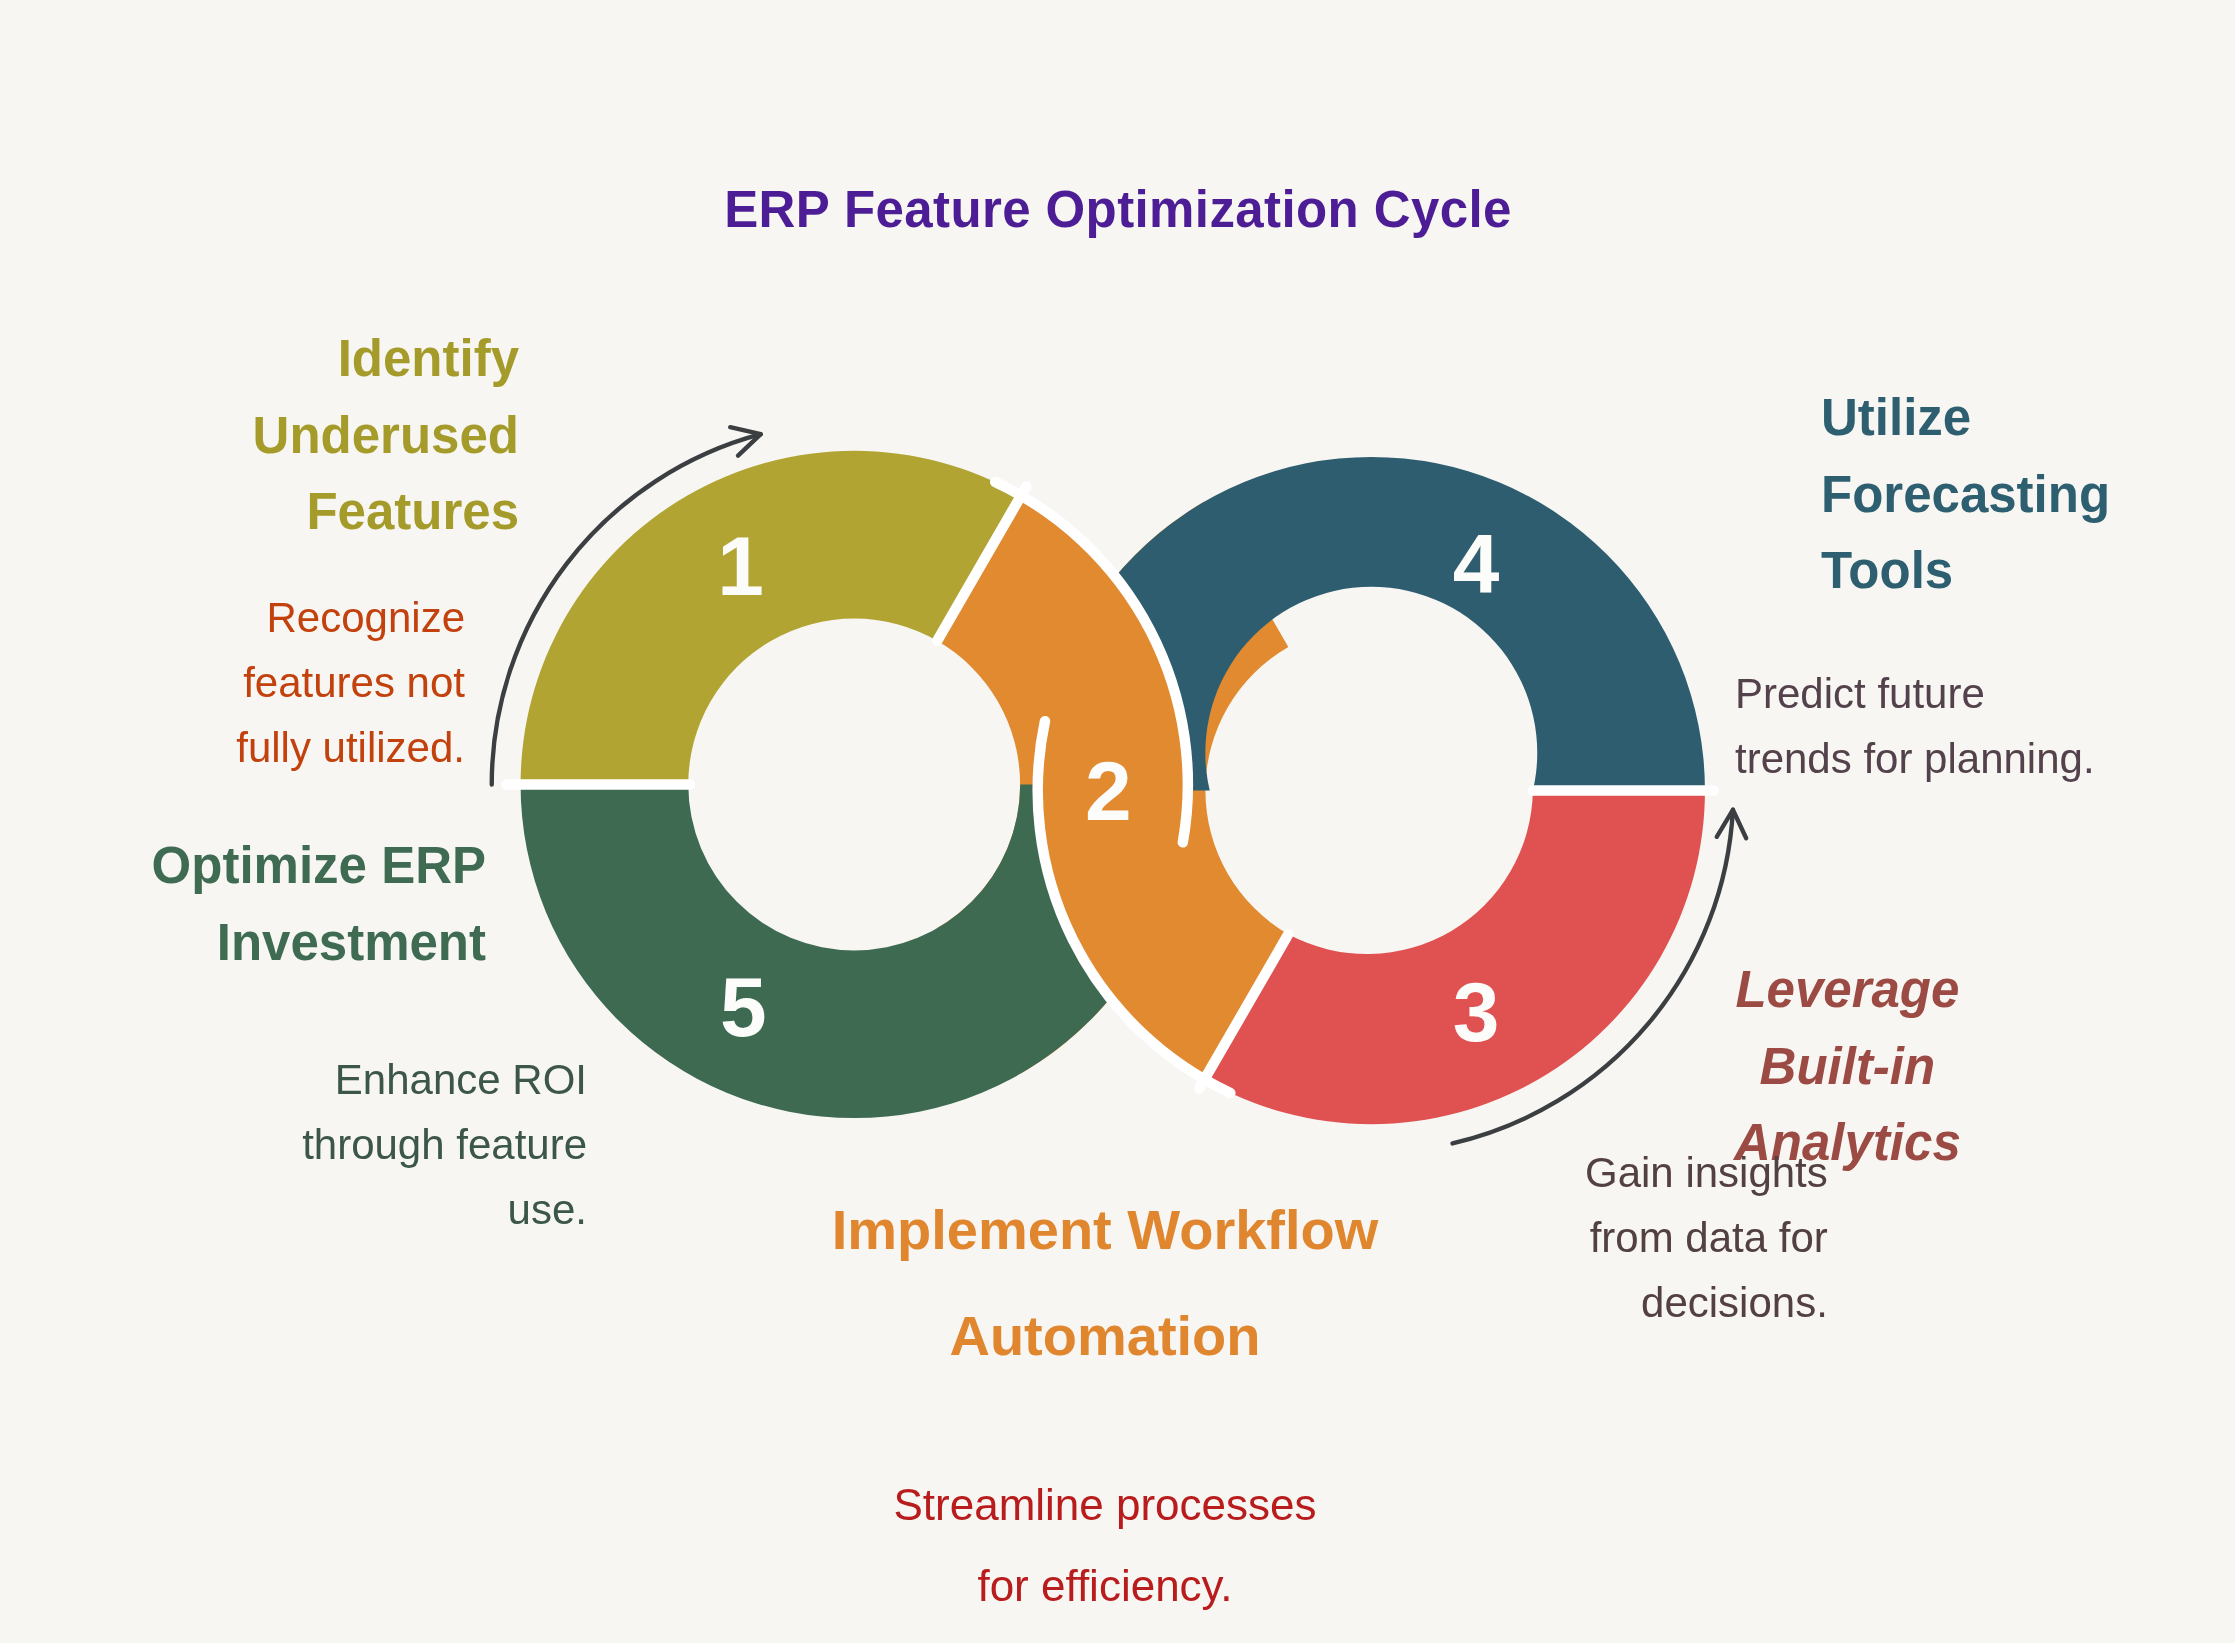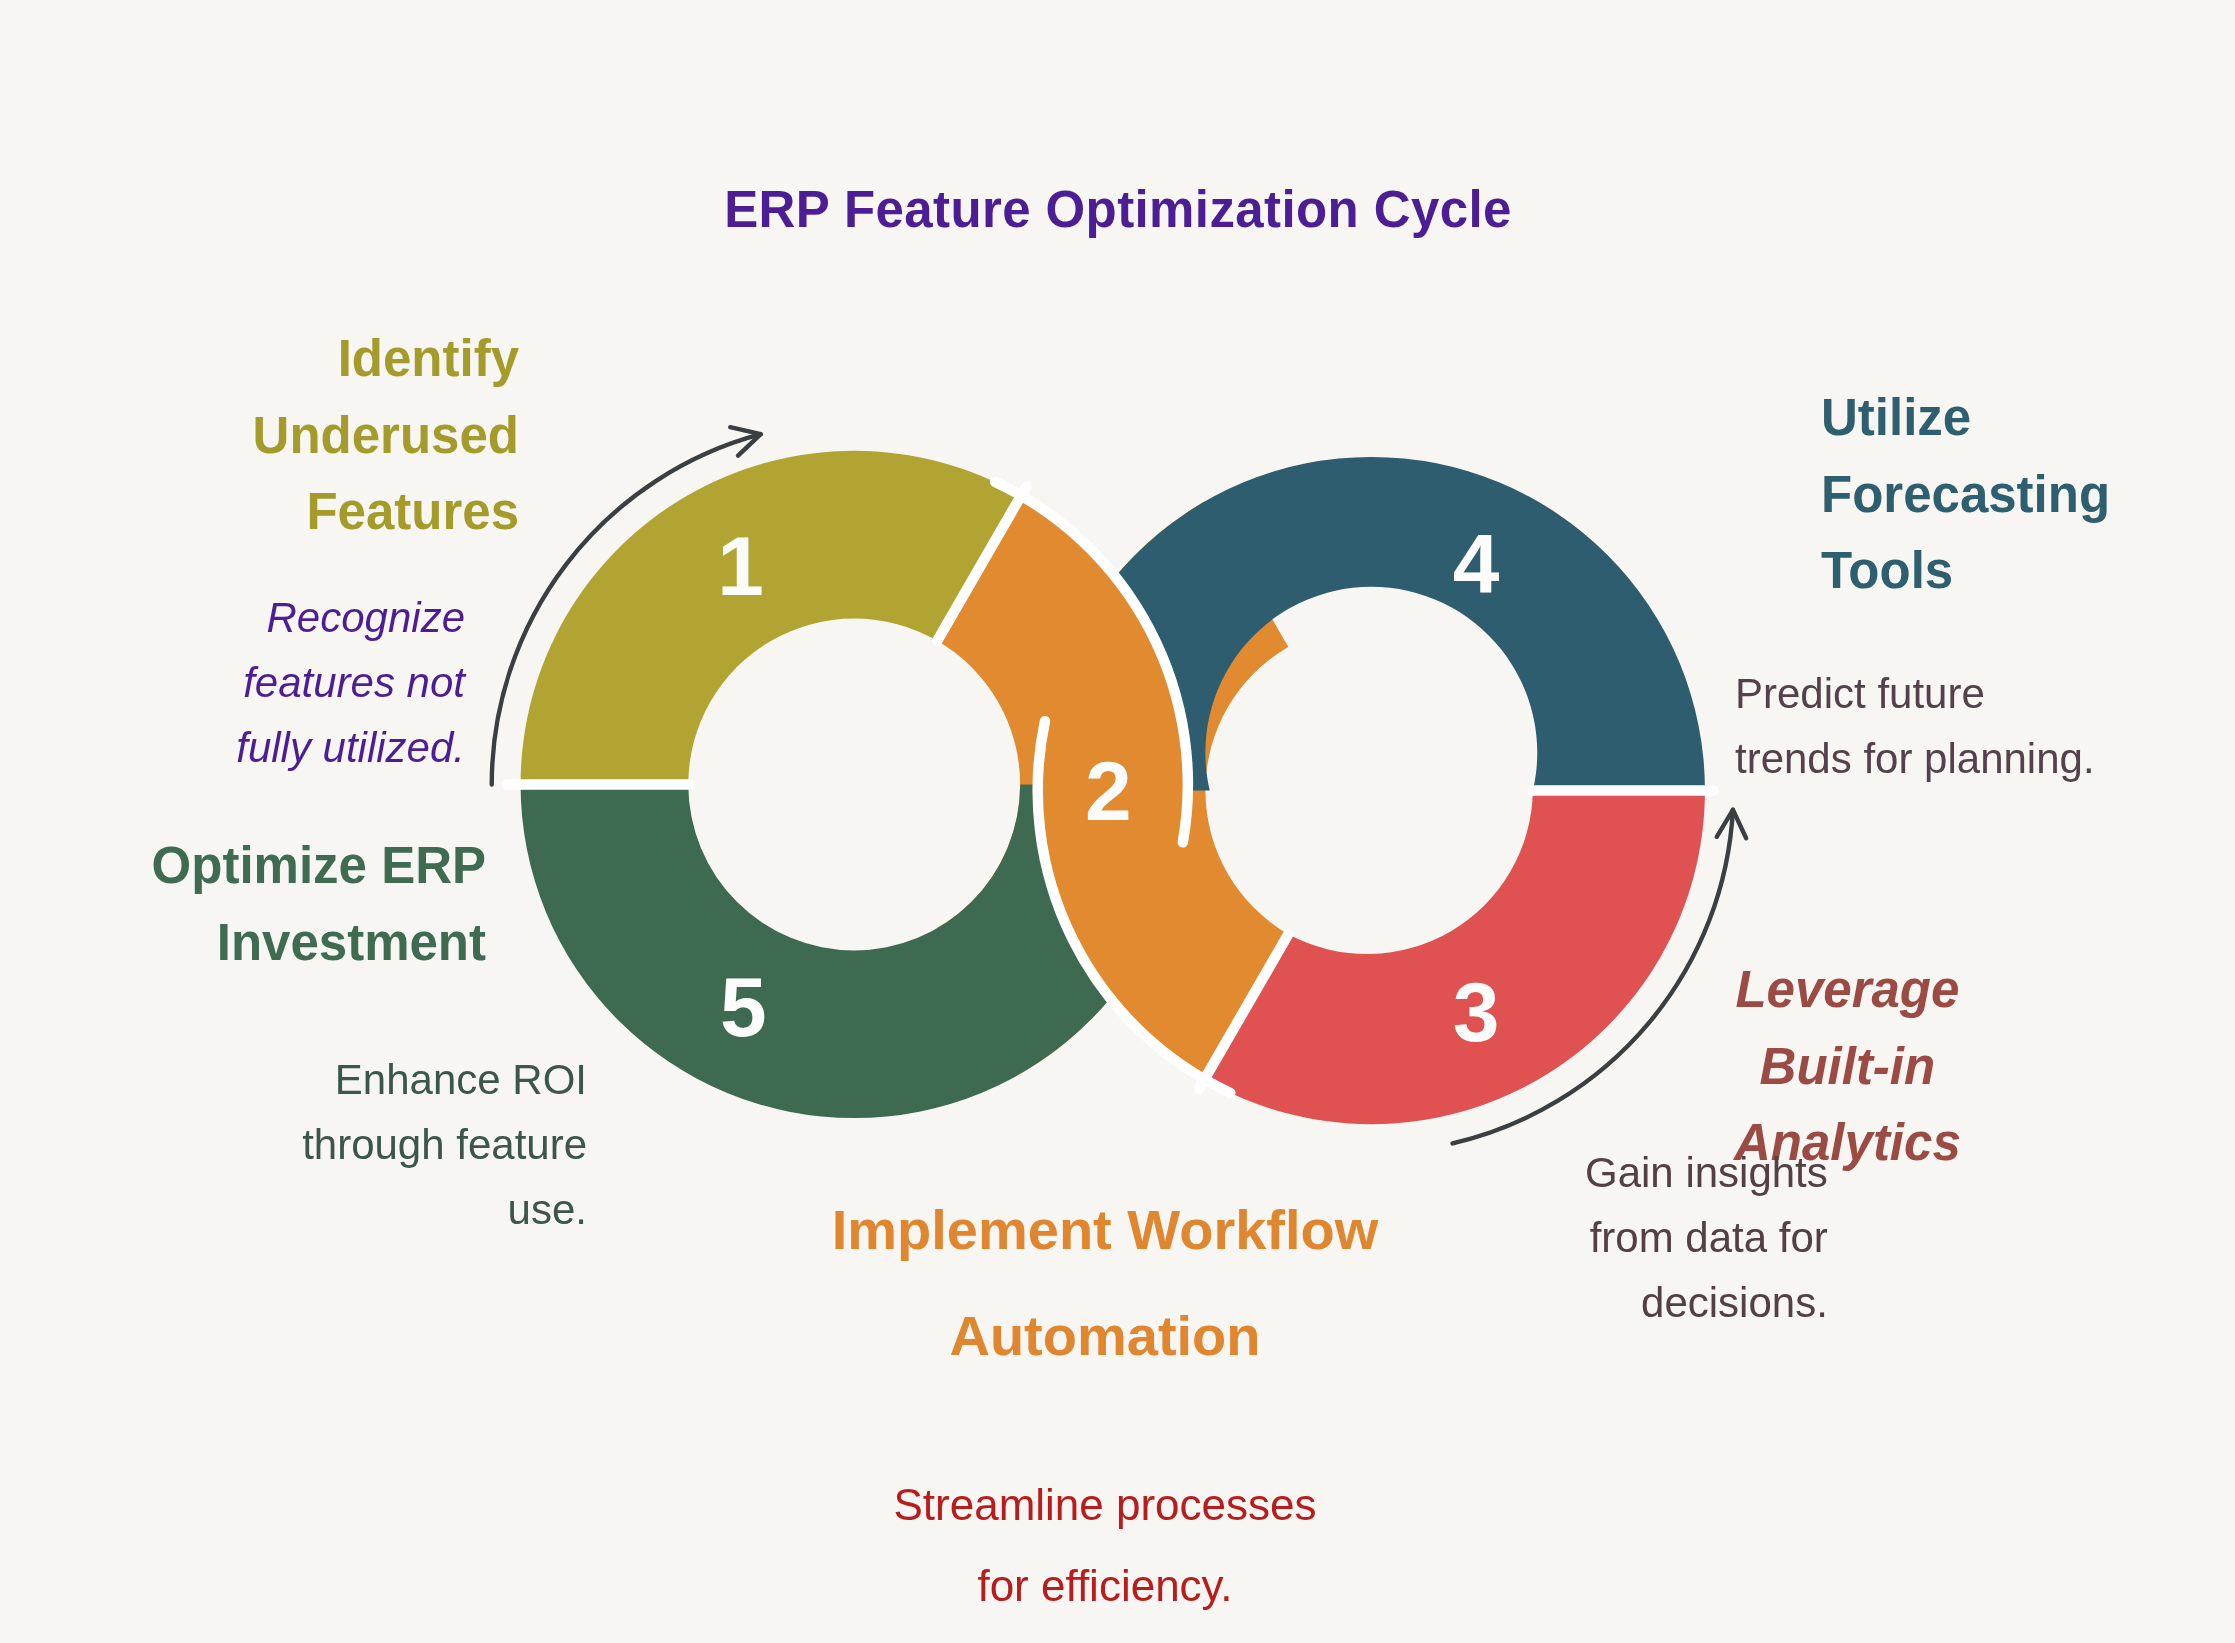--- a/index.html
+++ b/index.html
@@ -85,21 +85,21 @@
       <text x="1690" y="646" dominant-baseline="central">4</text>
       <text x="851" y="1153" dominant-baseline="central">5</text>
     </g>
   </svg>
 
   <div class="txt ttl" style="color: #4c1d95; text-align: right;">ERP Feature Optimization Cycle</div>
 
   <div class="txt h pos-h1" style="color: rgb(165, 155, 42);">Identify
 Underused
 Features</div>
-  <div class="txt d pos-d1" style="color: #4c1d95; font-style: italic;">Recognize
+  <div class="txt d pos-d1" style="color: #c2410c;">Recognize
 features not
 fully utilized.</div>
 
   <div class="txt h pos-h5" style="color: rgb(62, 107, 82);">Optimize ERP
 Investment</div>
   <div class="txt d pos-d5" style="color: rgb(60, 86, 74);">Enhance ROI
 through feature
 use.</div>
 
   <div class="txt h pos-h4" style="color: rgb(46, 95, 112);">Utilize

